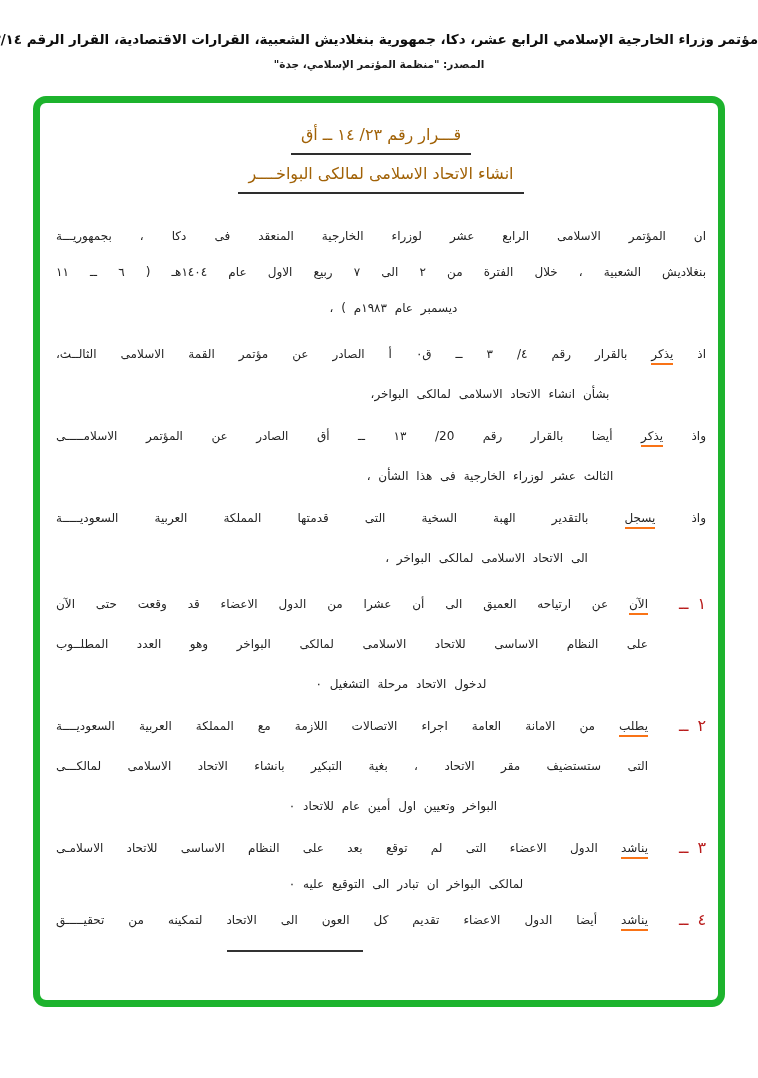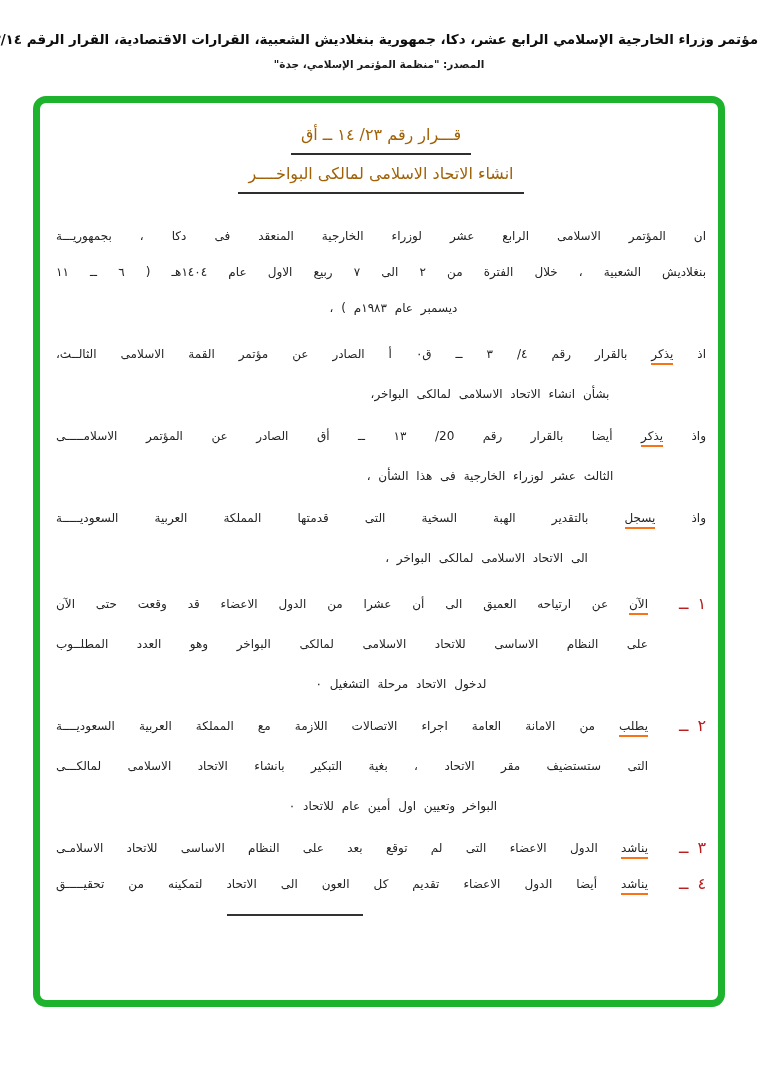--- a/index.html
+++ b/index.html
@@ -110,20 +110,21 @@
         <div class="ln lh40 j"><span class="lead">يطلب</span><span> من الامانة العامة اجراء الاتصالات اللازمة مع المملكة العربية السعوديــــة</span></div>
         <div class="ln lh40 j">التى ستستضيف مقر الاتحاد ، بغية التبكير بانشاء الاتحاد الاسلامى لمالكـــى</div>
         <div class="ln lh40 al pl82">البواخر وتعيين اول أمين عام للاتحاد ٠</div>
       </div>
     </div>
 
     <div class="item para">
       <div class="num ln lh36">٣ ــ</div>
       <div class="itxt">
         <div class="ln lh36 j"><span class="lead">يناشد</span><span> الدول الاعضاء التى لم توقع بعد على النظام الاساسى للاتحاد الاسلامـى</span></div>
+        <div class="ln lh36 al pl108">لمالكى البواخر ان تبادر الى التوقيع عليه ٠</div>
 
       </div>
     </div>
 
     <div class="item para">
       <div class="num ln lh36">٤ ــ</div>
       <div class="itxt">
         <div class="ln lh36 j"><span class="lead">يناشد</span><span> أيضا الدول الاعضاء تقديم كل العون الى الاتحاد لتمكينه من تحقيـــــق</span></div>
 
       </div>

